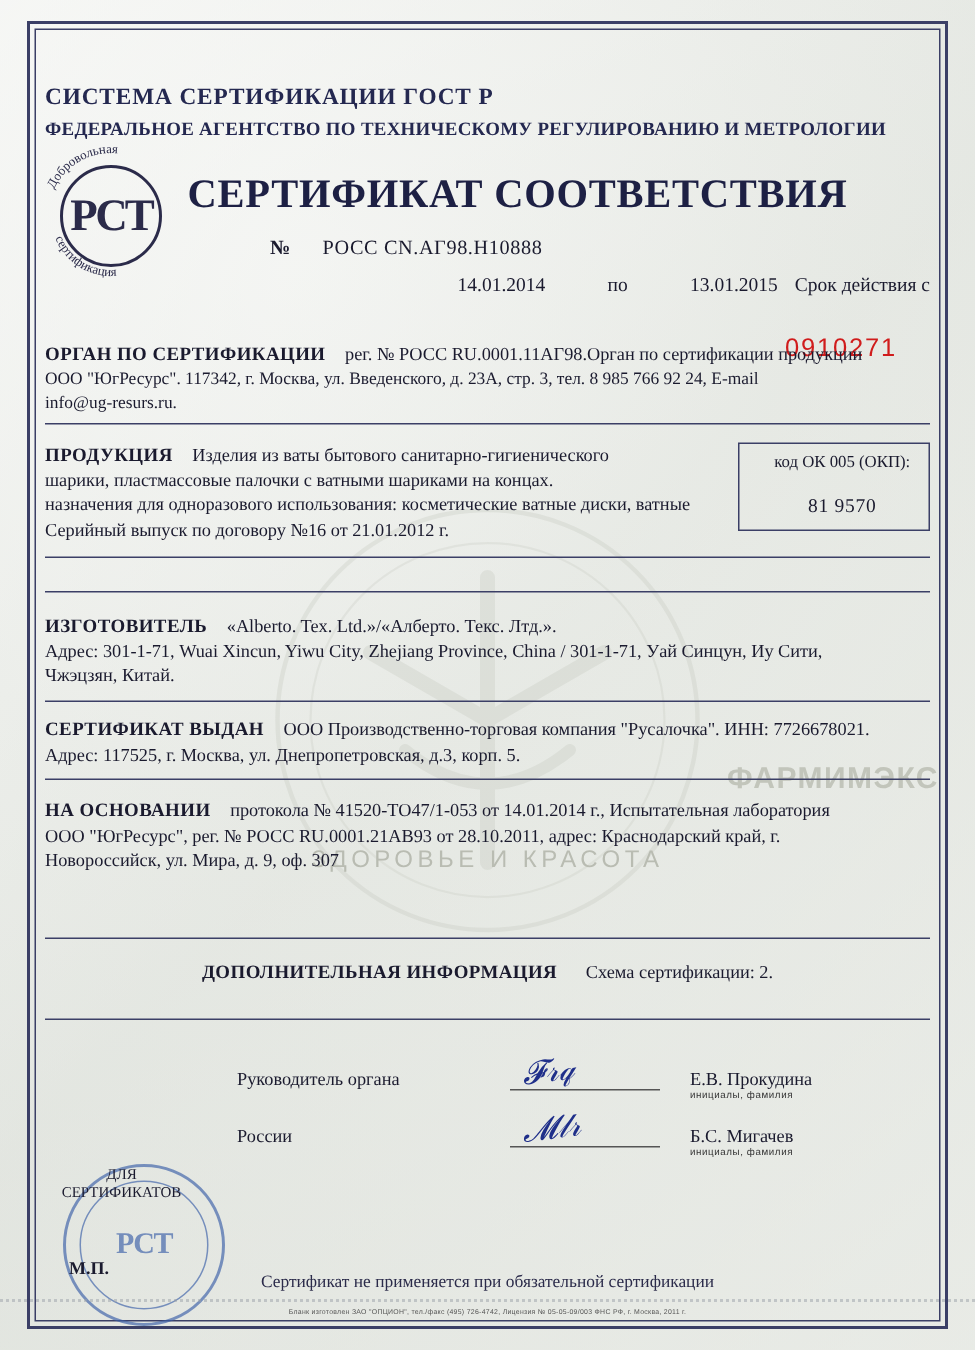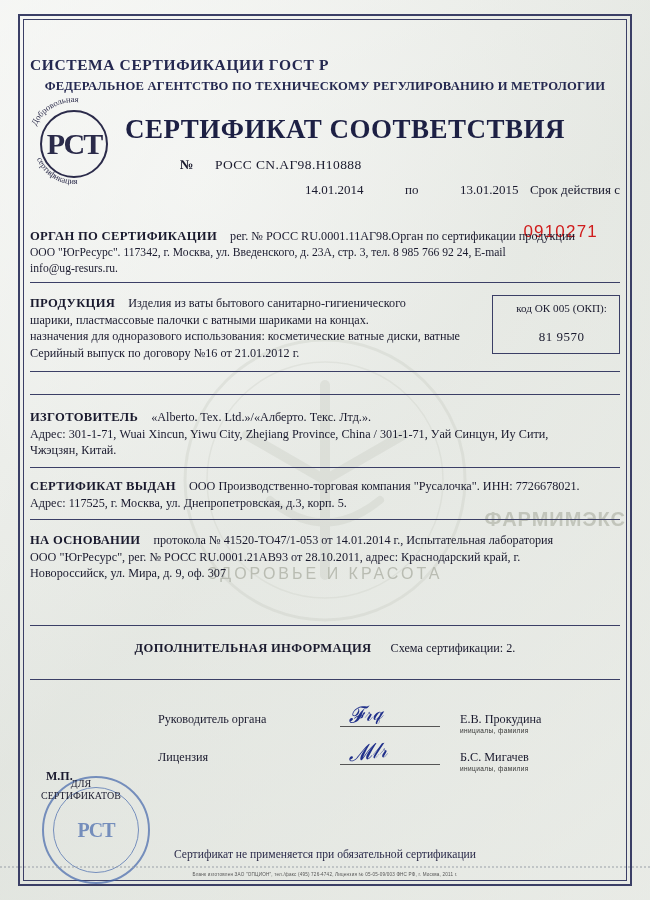--- a/index.html
+++ b/index.html
@@ -41,21 +41,20 @@
   
   .hdr1{
     text-align:left;
     font-size:15.5px;
     letter-spacing:.6px;
     font-weight:bold;
     color:#242850;
     margin-top:30px;
   }
   .hdr2{
-    text-align:center;
     font-size:12.6px;
     font-weight:bold;
     letter-spacing:.2px;
     color:#242850;
     margin-top:5px;
   }
   .title{
     text-align:center;
     font-size:27px;
     font-weight:bold;
@@ -194,21 +193,21 @@
     font-size:21px;
     color:#1f2f8a;
     transform:rotate(-7deg);
   }
   .sig-line{
     position:absolute;left:310px;top:16px;width:100px;
     border-top:1px solid #555;
   }
 
   .mp{
-    position:absolute;left:46px;top:769px;
+    position:absolute;left:46px;top:838px;
     font-size:12px;font-weight:bold;
   }
   .dlya{
     position:absolute;left:36px;top:778px;
     font-size:10px;text-align:center;width:90px;line-height:1.2;
   }
   .stamp{
     position:absolute;left:42px;top:776px;
     width:104px;height:104px;
     border-radius:50%;
@@ -366,21 +365,21 @@
 
     <div class="sign">
       <div class="line">
         <span class="role">Руководитель органа</span>
         <span class="sig-img">𝓕𝓇𝓆</span>
         <span class="sig-line"></span>
         <span class="name">Е.В. Прокудина</span>
         <span class="sub">инициалы, фамилия</span>
       </div>
       <div class="line" style="margin-top:8px;">
-        <span class="role">Лицензия</span>
+        <span class="role">России</span>
         <span class="sig-img">𝓜𝓁𝓇</span>
         <span class="sig-line"></span>
         <span class="name">Б.С. Мигачев</span>
         <span class="sub">инициалы, фамилия</span>
       </div>
     </div>
 
   </div>
 
   <div class="stamp">

